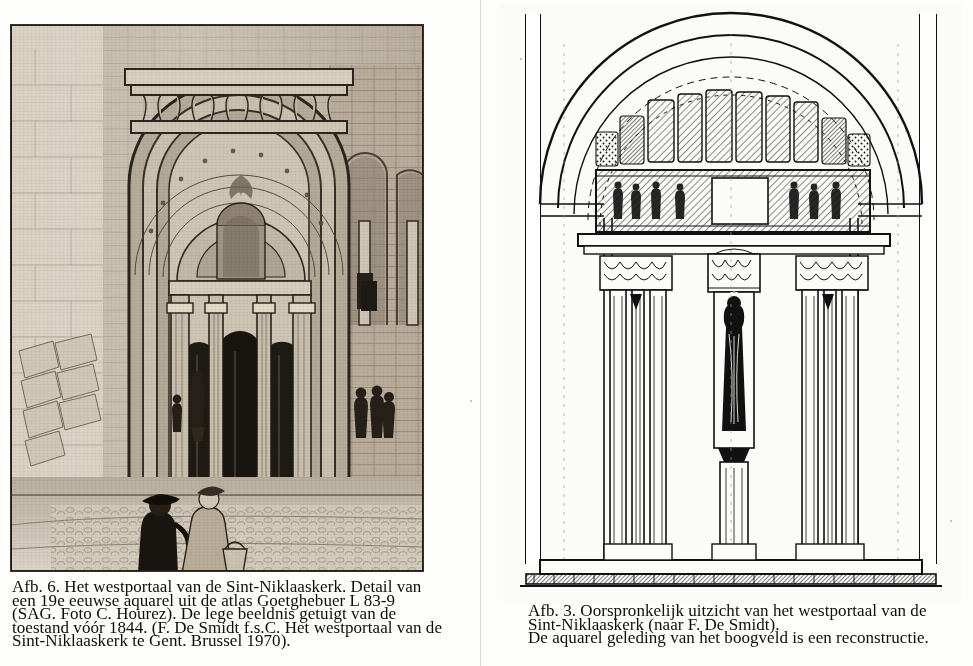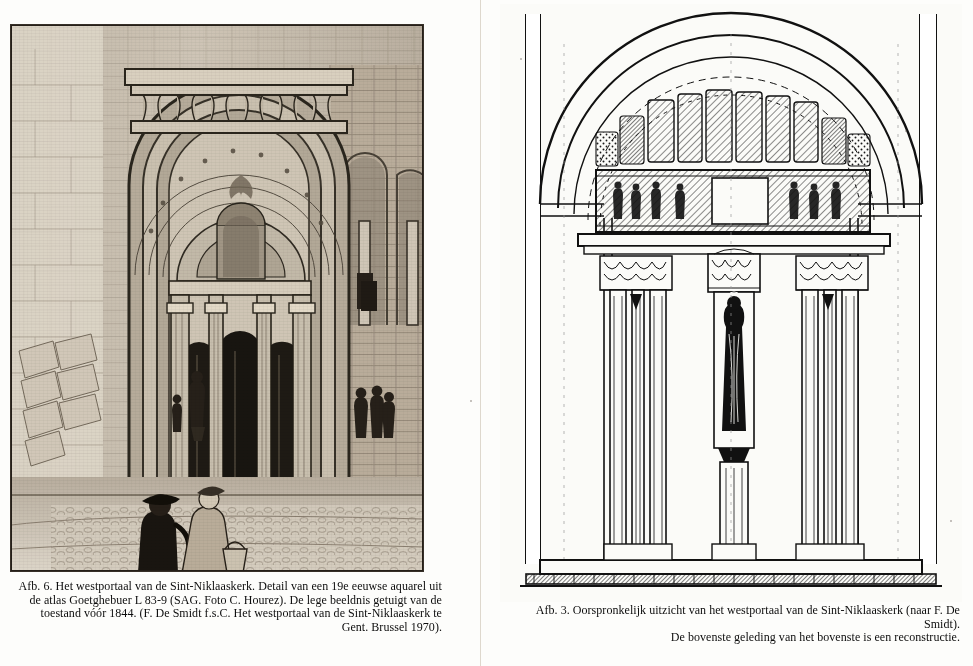--- a/index.html
+++ b/index.html
@@ -46,25 +46,24 @@
     inset: 0;
     background-image:
       repeating-linear-gradient(0deg, rgba(0,0,0,0.05) 0 1px, rgba(0,0,0,0) 1px 3px),
       repeating-linear-gradient(90deg, rgba(0,0,0,0.04) 0 1px, rgba(0,0,0,0) 1px 4px);
     mix-blend-mode: multiply;
     opacity: 0.55;
     pointer-events: none;
   }
   .cap {
     position: absolute;
-    font-size: 12px;
+    font-size: 17px;
     line-height: 13.6px;
     letter-spacing: 0.05px;
     color: #0d0d0d;
-    text-align: right;
   }
   .cap-left {
     left: 2px;
     top: 556px;
     width: 430px;
   }
   
   .gutter {
     position: absolute;
     left: 480px;
@@ -478,21 +477,21 @@
         <g stroke="#111" stroke-width="1.4" fill="#fbfbf8">
           <rect x="104" y="540" width="68" height="16"></rect>
           <rect x="212" y="540" width="44" height="16"></rect>
           <rect x="296" y="540" width="68" height="16"></rect>
         </g>
       </svg>
     </div>
 
     <div class="cap cap-right">
       <span class="l">Afb. 3. Oorspronkelijk uitzicht van het westportaal van de Sint-Niklaaskerk (naar F. De Smidt).</span>
-      <span class="l">De bovenste geleding van het bovenste is een reconstructie.</span>
+      <span class="l">De aquarel geleding van het boogveld is een reconstructie.</span>
     </div>
   </div>
 
   <div class="speck" style="left:520px;top:58px;width:2px;height:2px;"></div>
   <div class="speck" style="left:905px;top:130px;width:2px;height:2px;"></div>
   <div class="speck" style="left:470px;top:400px;width:2px;height:2px;"></div>
   <div class="speck" style="left:950px;top:520px;width:2px;height:2px;"></div>
 </div>
 
 </body></html>

